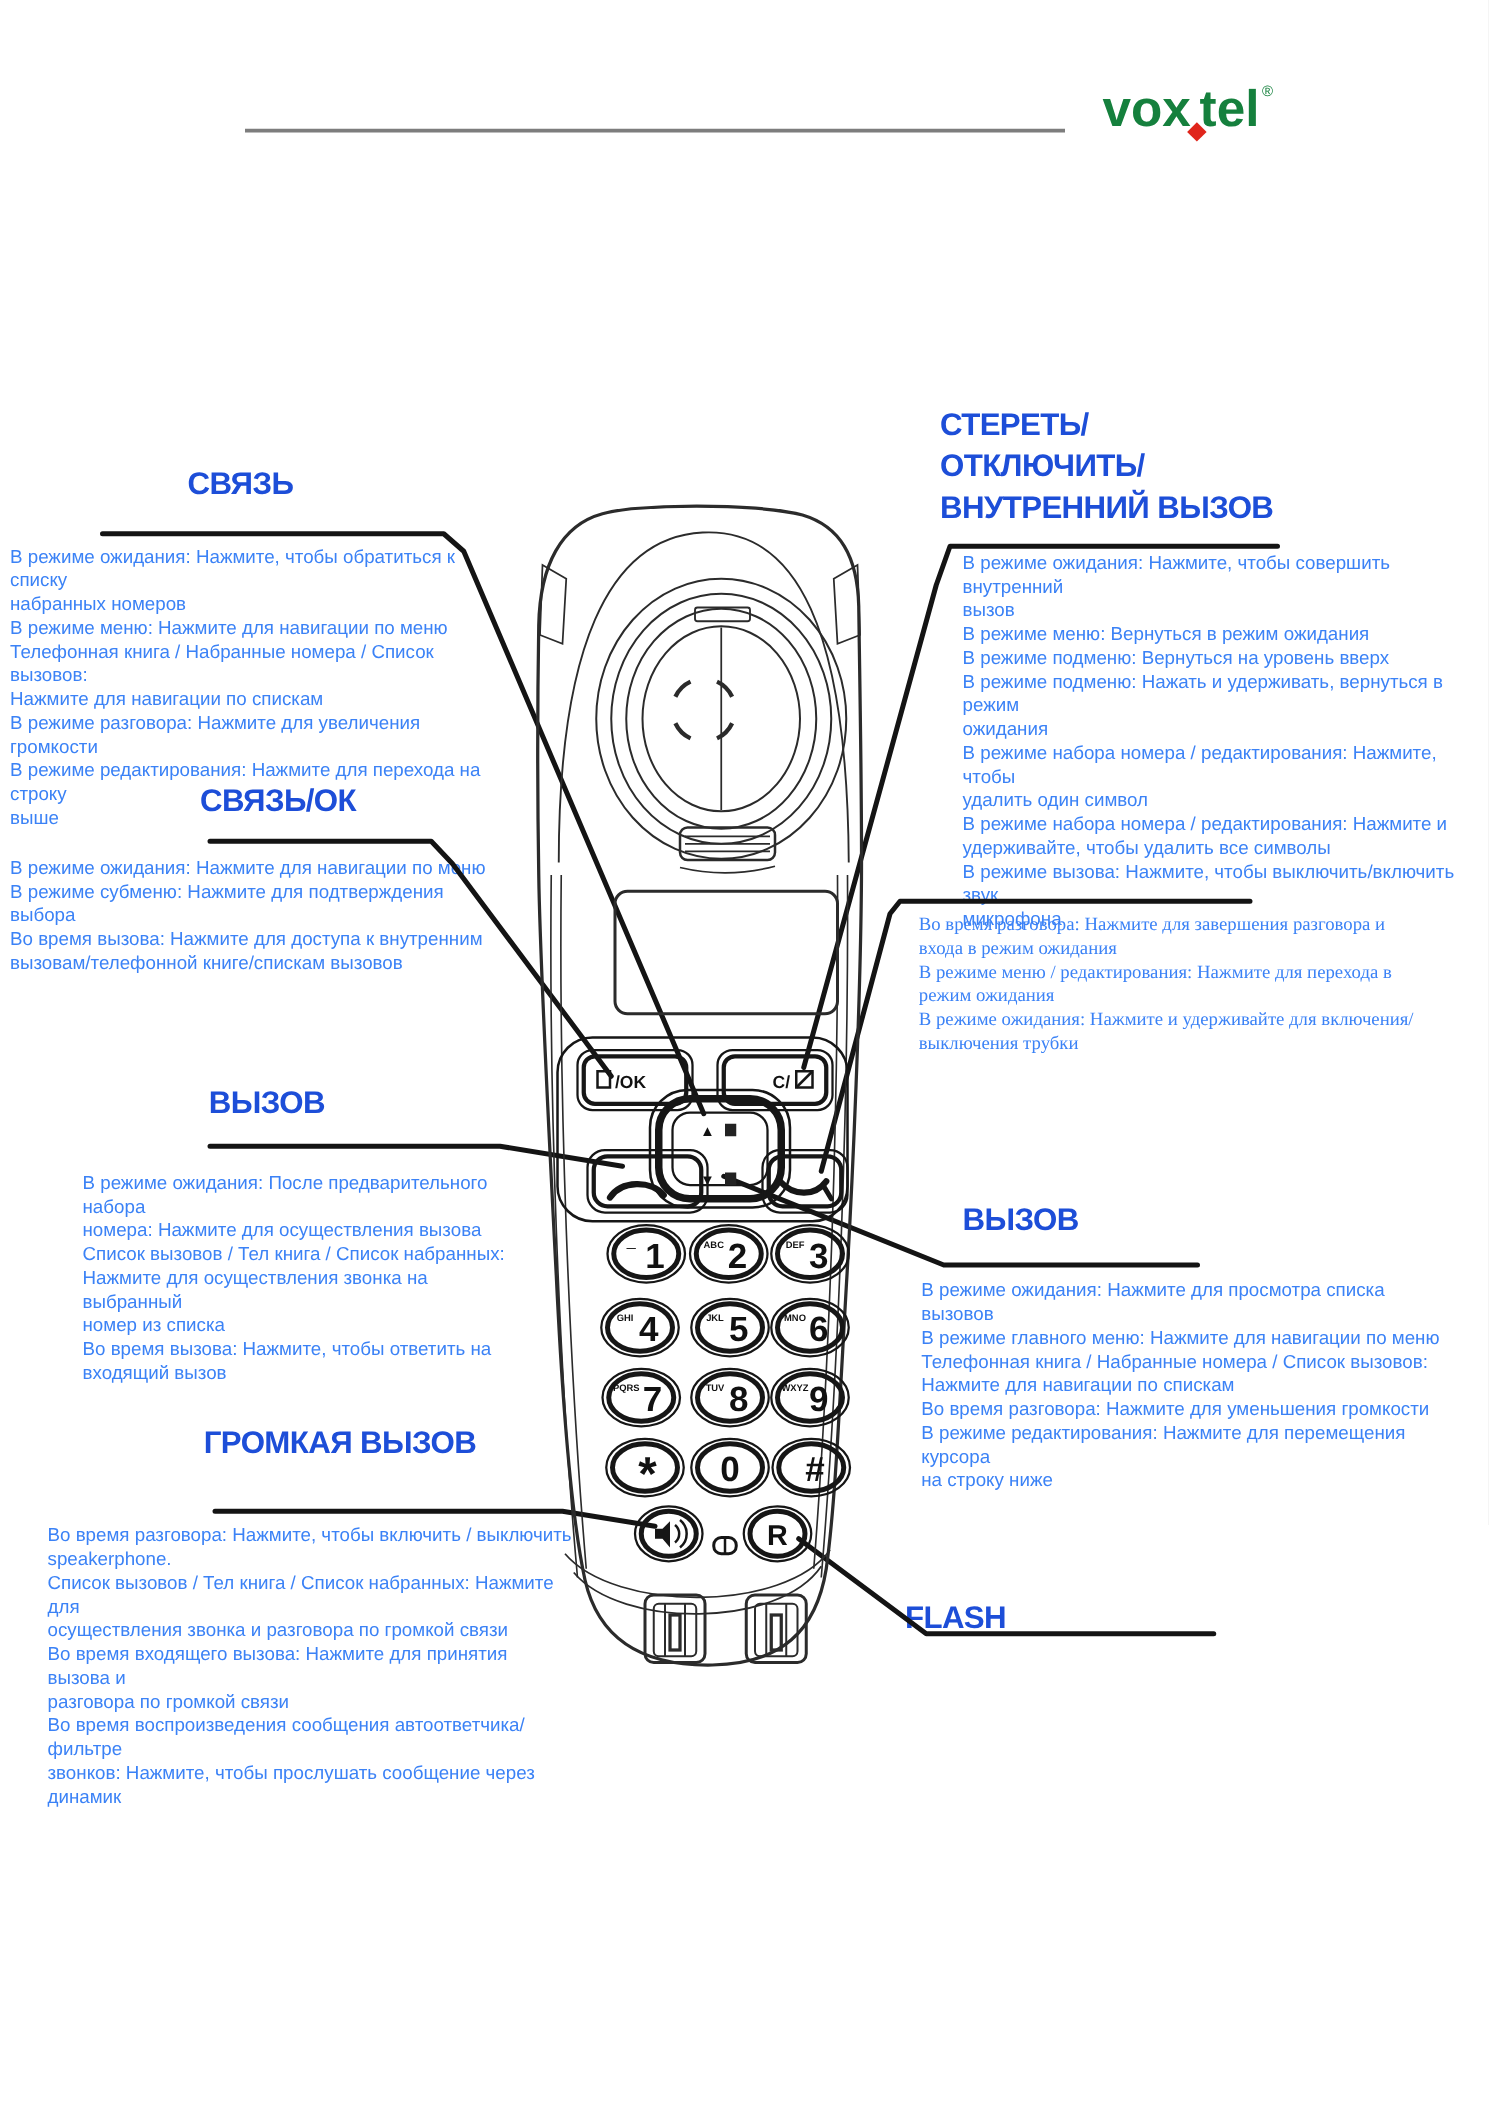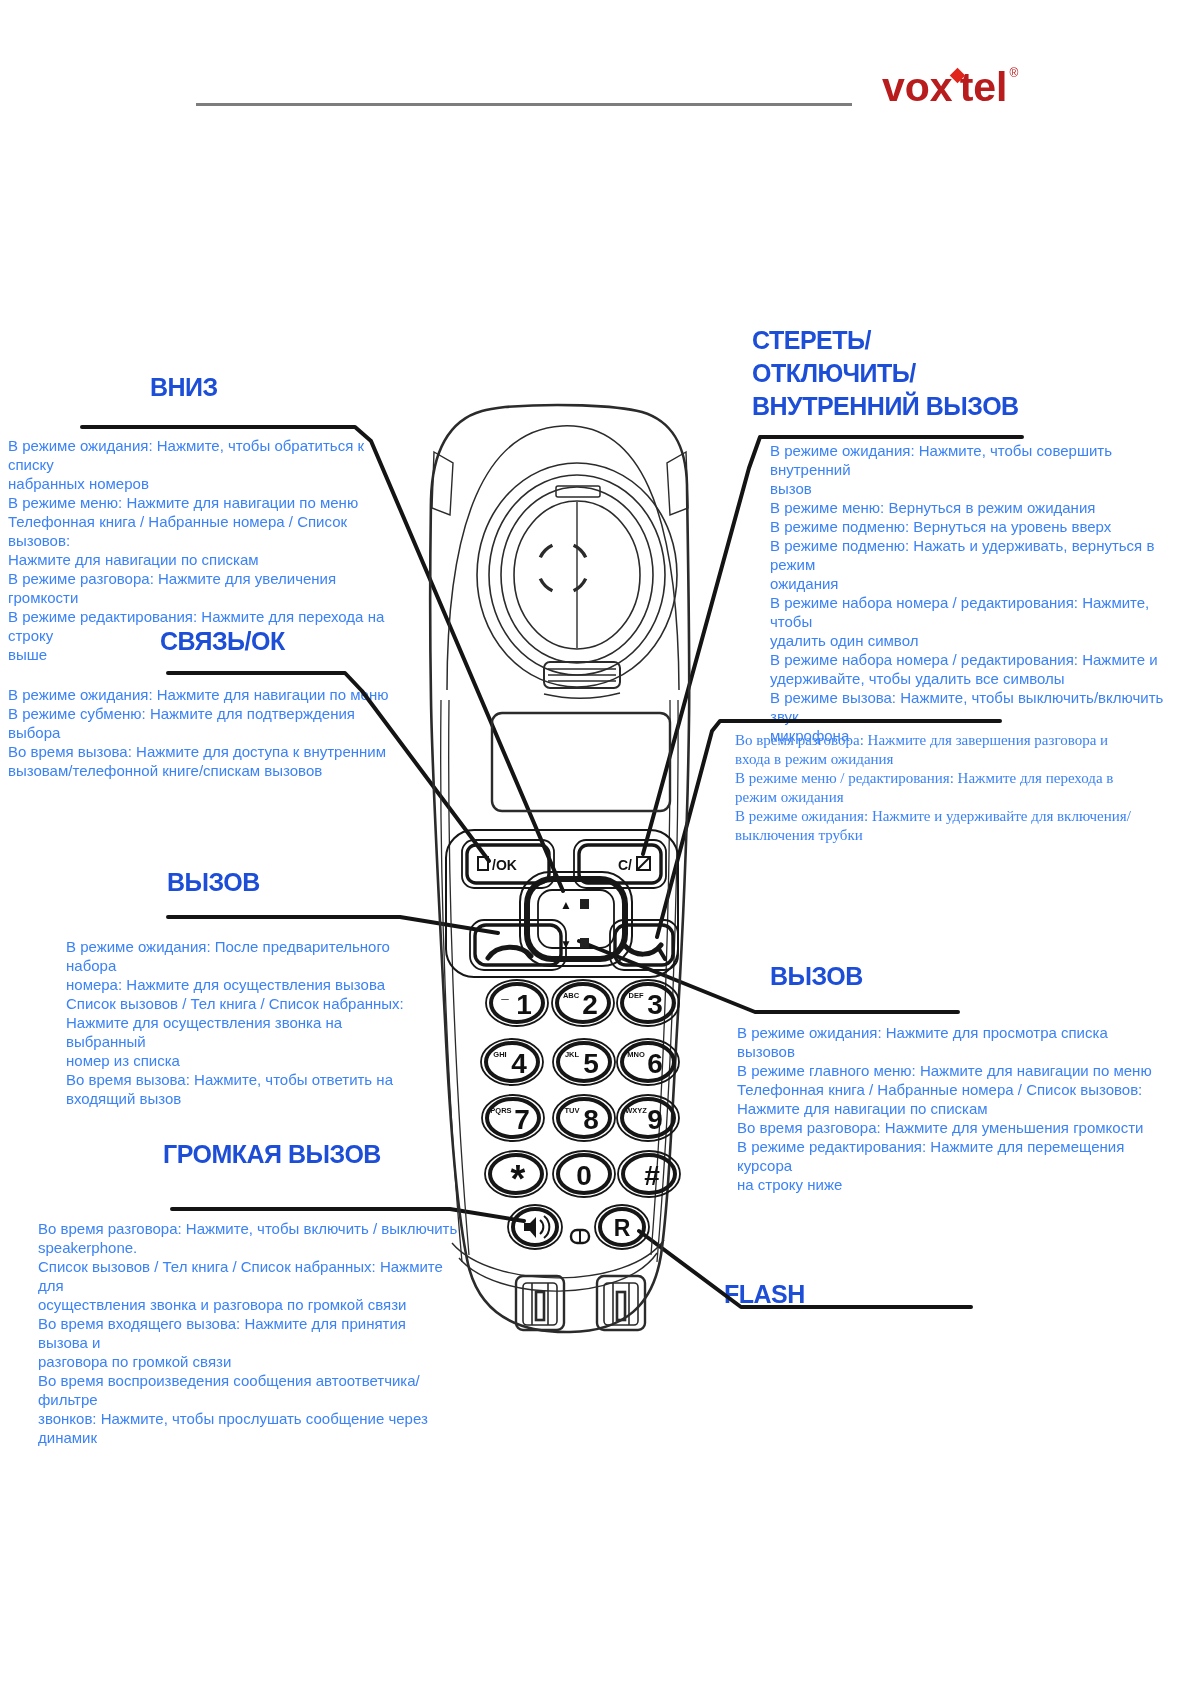--- a/index.html
+++ b/index.html
@@ -2,21 +2,21 @@
 <html><head>
 <meta charset="utf-8">
 <style>
   html,body{margin:0;padding:0;background:#e8e8e8;}
   .page{
     position:relative;width:1191px;height:1685px;margin:0 auto;
     background:#ffffff;overflow:hidden;
     font-family:"Liberation Sans","DejaVu Sans",sans-serif;
   }
   .header-rule{position:absolute;left:196px;top:103px;width:656px;height:3px;background:#7d7d7d;}
-  .logo{position:absolute;left:882px;top:64px;font-size:41px;font-weight:bold;color:#b91c1c;letter-spacing:0px;display:flex;align-items:flex-start;}
+  .logo{position:absolute;left:882px;top:64px;font-size:41px;font-weight:bold;color:#15803d;letter-spacing:0px;display:flex;align-items:flex-end;}
   .logo-txt{display:inline-block;}
   .logo-diamond{display:inline-block;width:11px;height:11px;background:#e0251b;transform:rotate(45deg);margin:6px -3px 0 -1px;}
   .logo-reg{font-size:12px;font-weight:normal;align-self:flex-start;margin:2px 0 0 2px;}
   .co-title{
     position:absolute;margin:0;font-size:25px;font-weight:bold;color:#1d4ed8;
     letter-spacing:-0.5px;line-height:33px;white-space:pre-line;
   }
   .co-text{
     position:absolute;font-size:15px;line-height:19px;color:#3b82f6;
     white-space:pre-line;
@@ -35,21 +35,21 @@
 <div class="page">
 
   <div class="header-rule"></div>
   <div class="logo">
     <span class="logo-txt">vox</span>
     <span class="logo-diamond"></span>
     <span class="logo-txt">tel</span>
     <span class="logo-reg">®</span>
   </div>
 
-  <h2 class="co-title" style="left:150px;top:371px;">ВНИЗ</h2>
+  <h2 class="co-title" style="left:150px;top:371px;">СВЯЗЬ</h2>
   <div class="co-text" style="left:8px;top:436px;width:380px;">В режиме ожидания: Нажмите, чтобы обратиться к списку
 набранных номеров
 В режиме меню: Нажмите для навигации по меню
 Телефонная книга / Набранные номера / Список вызовов:
 Нажмите для навигации по спискам
 В режиме разговора: Нажмите для увеличения громкости
 В режиме редактирования: Нажмите для перехода на строку
 выше</div>
 
   <h2 class="co-title" style="left:160px;top:625px;">СВЯЗЬ/ОК</h2>

